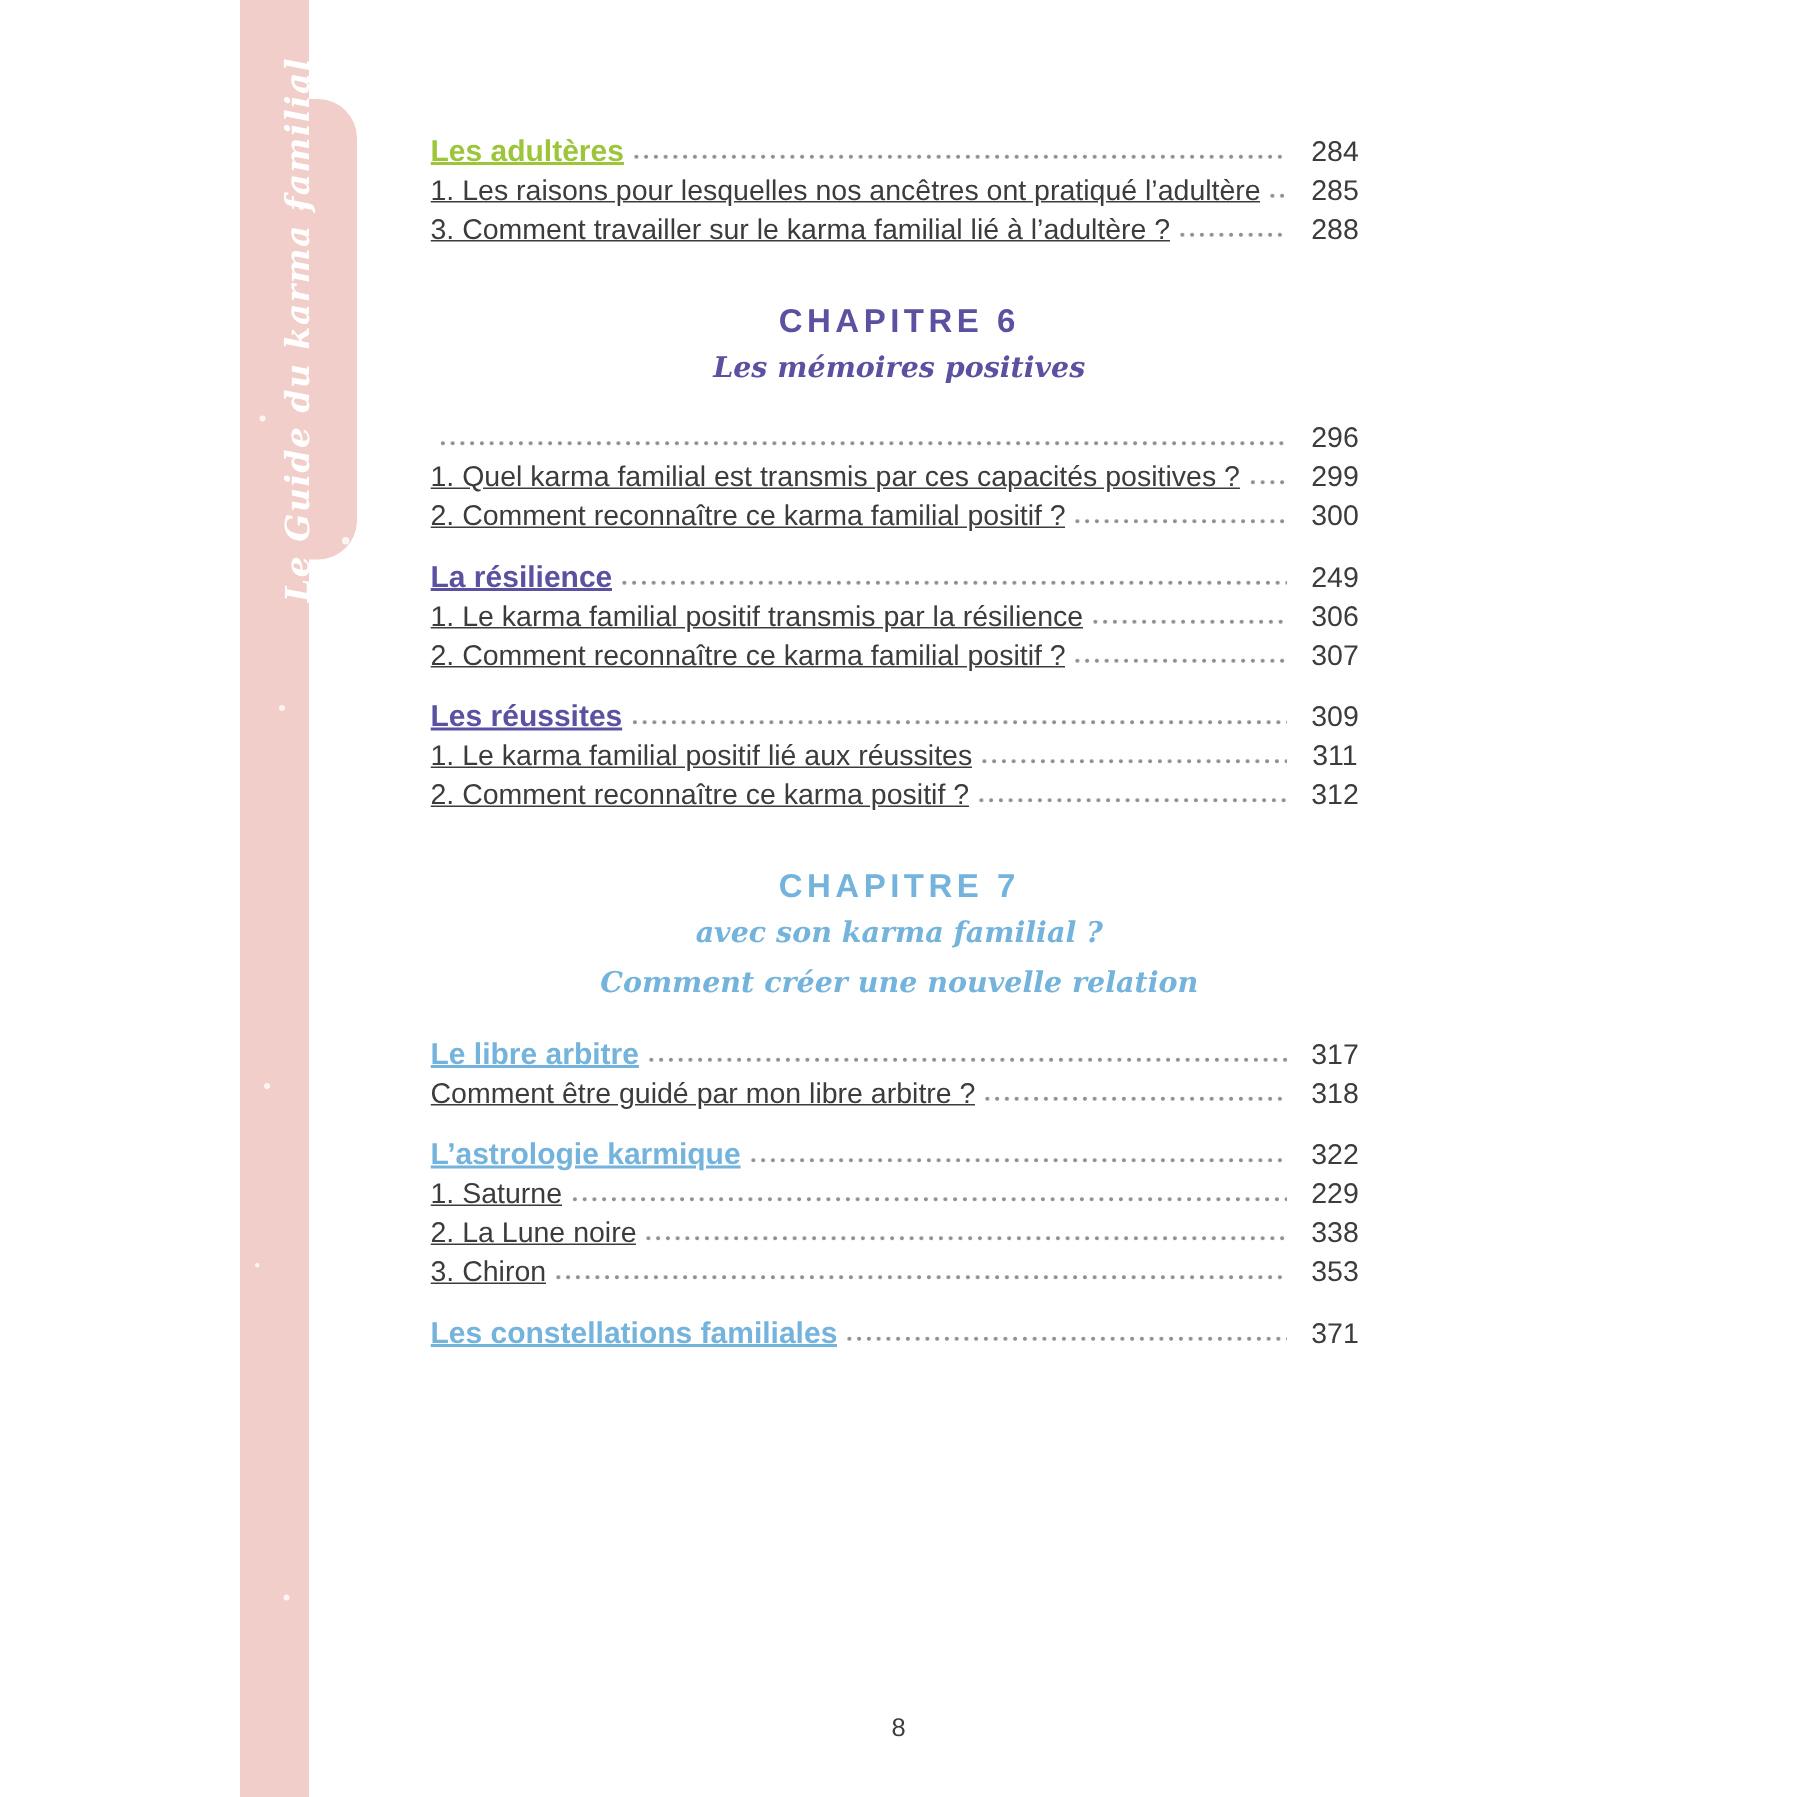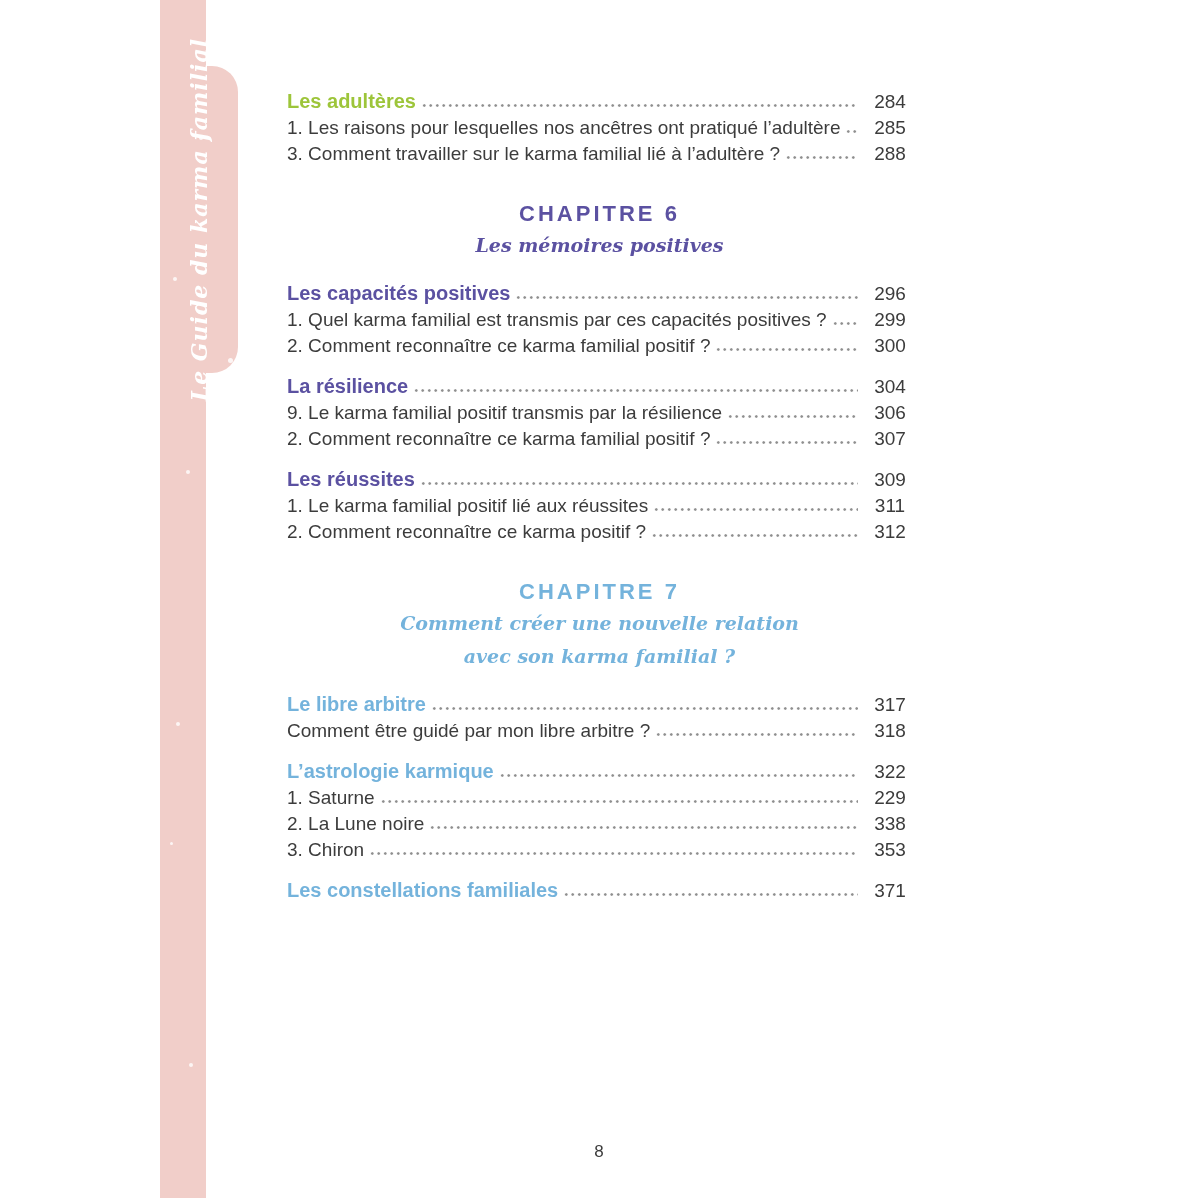--- a/index.html
+++ b/index.html
@@ -24,21 +24,21 @@
     writing-mode:vertical-rl; transform:rotate(180deg);
     color:#ffffff; font-family:"DejaVu Serif", serif;
     font-style:italic; font-weight:700; font-size:22px;
     letter-spacing:1px; white-space:nowrap;
   }
   .sparkle { position:absolute; background:#fff; border-radius:50%; opacity:.8; }
 
   .content { position:absolute; left:287px; top:88px; width:625px; font-size:19px; }
   .toc-section { margin-bottom:14px; }
   .trow { display:flex; align-items:baseline; line-height:26px; }
-  .lab { flex:0 1 auto; white-space:nowrap; overflow:hidden; }
+  .lab { flex:0 1 auto; white-space:nowrap; overflow:hidden;text-decoration:underline; }
   .heading { font-weight:700; font-size:20px; }
   .accent-green  .heading { color:var(--green); }
   .accent-purple .heading { color:var(--purple); }
   .accent-blue   .heading { color:var(--blue); }
   .leader {
     flex:1 1 auto; min-width:10px; height:5px; margin:0 10px 0 5px;
     background-image:radial-gradient(circle, var(--dots) 1.1px, rgba(0,0,0,0) 1.5px);
     background-size:6.5px 5px; background-repeat:repeat-x;
     background-position:left bottom;
   }
@@ -92,43 +92,42 @@
         <span class="leader"></span>
         <span class="pg">288</span>
       </div>
     </div>
     <div class="chapter-block accent-purple">
       <div class="chapter-kicker">CHAPITRE 6</div>
       <div class="chapter-title">Les mémoires positives</div>
     </div>
     <div class="toc-section accent-purple">
       <div class="trow">
-        <span class="lab heading">Les capacités positives</span>
         <span class="leader"></span>
         <span class="pg">296</span>
       </div>
       <div class="trow">
         <span class="lab">1. Quel karma familial est transmis par ces capacités positives ?</span>
         <span class="leader"></span>
         <span class="pg">299</span>
       </div>
       <div class="trow">
         <span class="lab">2. Comment reconnaître ce karma familial positif ?</span>
         <span class="leader"></span>
         <span class="pg">300</span>
       </div>
     </div>
     <div class="toc-section accent-purple">
       <div class="trow">
         <span class="lab heading">La résilience</span>
         <span class="leader"></span>
-        <span class="pg">304</span>
-      </div>
-      <div class="trow">
-        <span class="lab">9. Le karma familial positif transmis par la résilience</span>
+        <span class="pg">249</span>
+      </div>
+      <div class="trow">
+        <span class="lab">1. Le karma familial positif transmis par la résilience</span>
         <span class="leader"></span>
         <span class="pg">306</span>
       </div>
       <div class="trow">
         <span class="lab">2. Comment reconnaître ce karma familial positif ?</span>
         <span class="leader"></span>
         <span class="pg">307</span>
       </div>
     </div>
     <div class="toc-section accent-purple">
@@ -143,22 +142,22 @@
         <span class="pg">311</span>
       </div>
       <div class="trow">
         <span class="lab">2. Comment reconnaître ce karma positif ?</span>
         <span class="leader"></span>
         <span class="pg">312</span>
       </div>
     </div>
     <div class="chapter-block accent-blue">
       <div class="chapter-kicker">CHAPITRE 7</div>
+      <div class="chapter-title">avec son karma familial ?</div>
       <div class="chapter-title">Comment créer une nouvelle relation</div>
-      <div class="chapter-title">avec son karma familial ?</div>
     </div>
     <div class="toc-section accent-blue">
       <div class="trow">
         <span class="lab heading">Le libre arbitre</span>
         <span class="leader"></span>
         <span class="pg">317</span>
       </div>
       <div class="trow">
         <span class="lab">Comment être guidé par mon libre arbitre ?</span>
         <span class="leader"></span>

